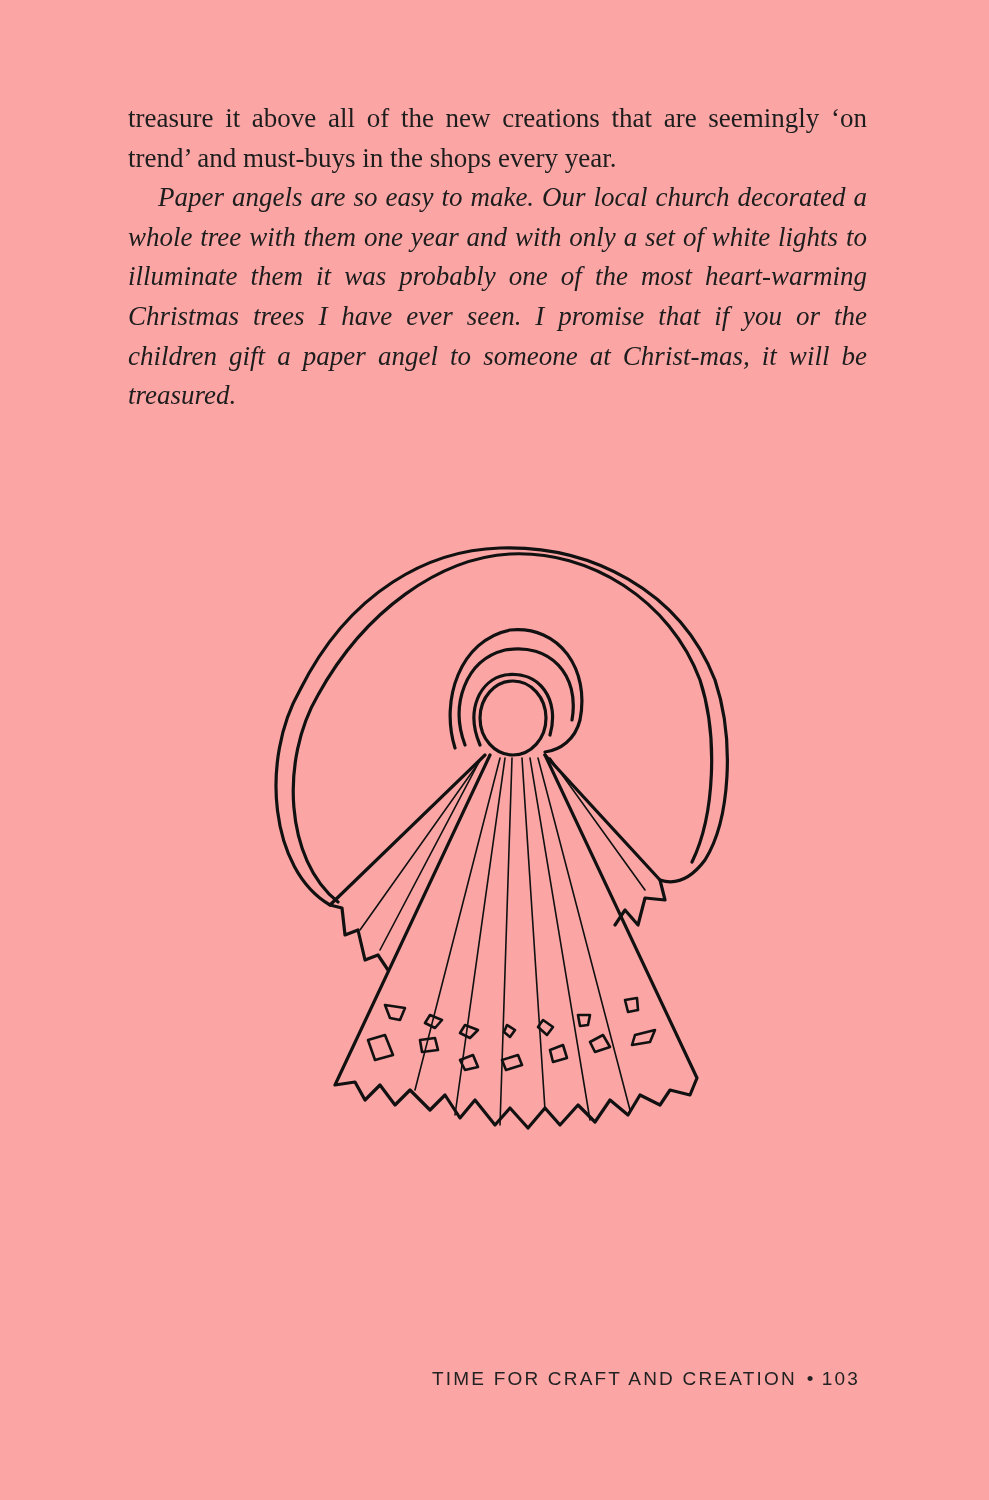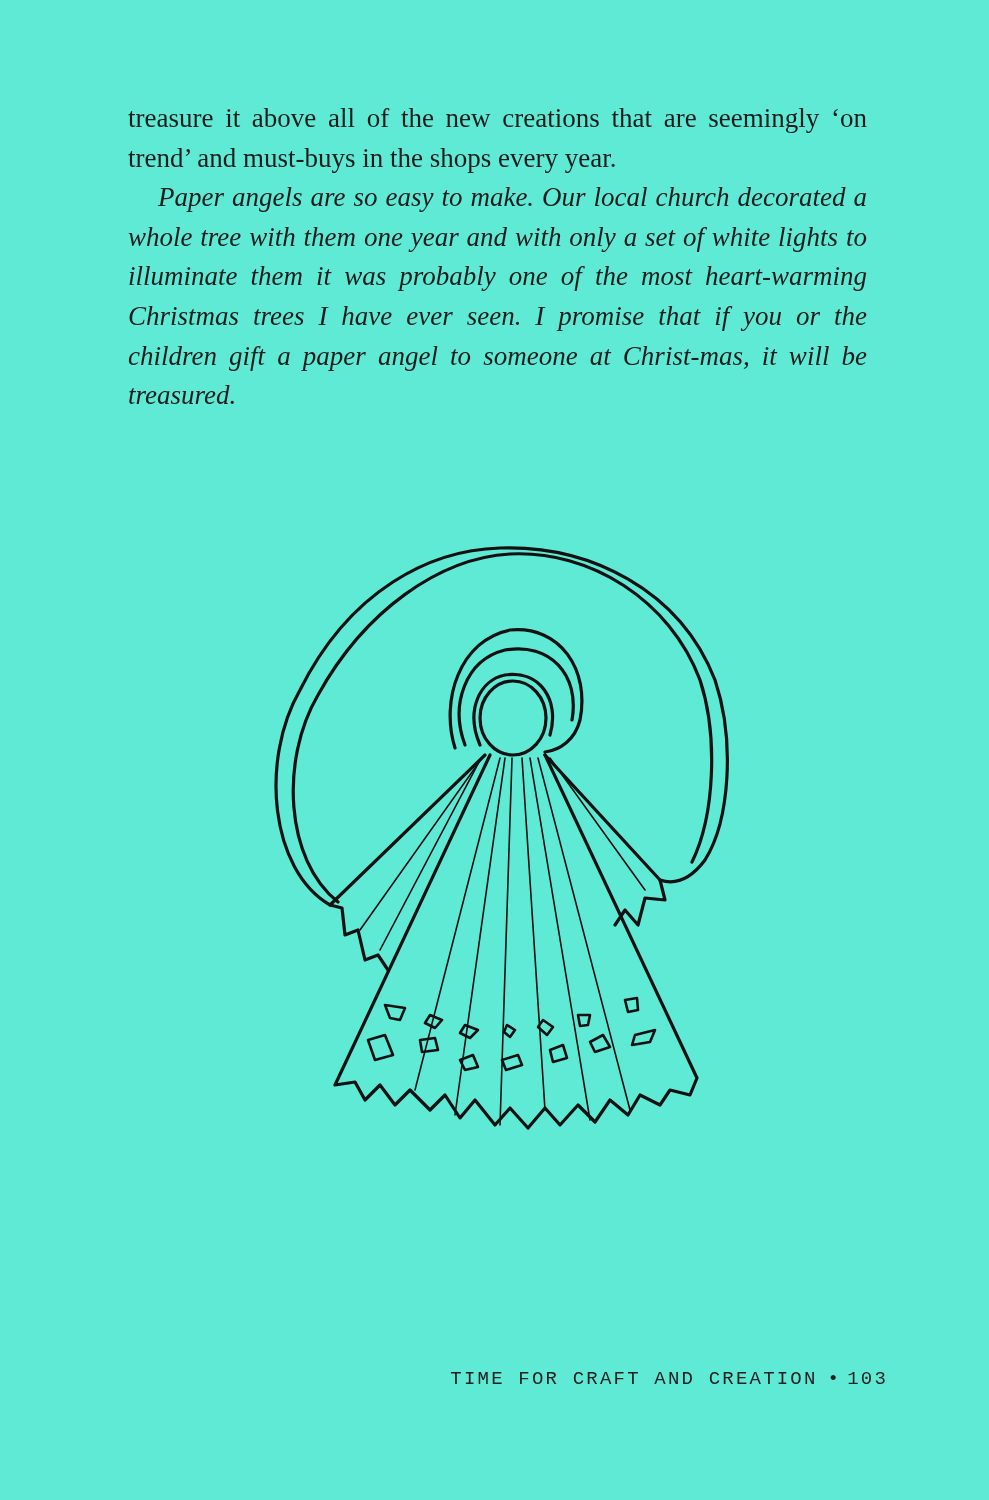--- a/index.html
+++ b/index.html
@@ -1,31 +1,31 @@
 <!DOCTYPE html>
 <html><head>
   <meta charset="utf-8">
   <style>
     html, body { margin: 0; padding: 0; background: #ffffff; }
     body { width: 989px; height: 1500px; position: relative; overflow: hidden; }
-    .page { position: absolute; left: 0; top: 0; width: 989px; height: 1500px; background: #5eead4; }
+    .page { position: absolute; left: 0; top: 0; width: 989px; height: 1500px; background: #fca5a5; }
     .body-text {
       position: absolute; left: 128px; top: 99px; width: 739px;
       font-family: "Liberation Serif", "DejaVu Serif", serif;
       font-size: 27px; line-height: 39.6px; color: #1d1d1d;
       text-align: justify;
     }
     .body-text p { margin: 0; }
     .body-text p.indent { text-indent: 30px; font-style: italic; }
     .illustration { position: absolute; left: 260px; top: 530px; width: 480px; height: 620px; }
     .footer {
-      position: absolute; left: 448px; top: 1368px; width: 440px;
-      font-family: Liberation Mono, monospace;
+      position: absolute; left: 426px; top: 1368px; width: 440px;
+      font-family: Liberation Sans, sans-serif;
       font-size: 19px; letter-spacing: 2.2px; color: #222; white-space: nowrap;
-      text-align: right;
+      text-align: center;
     }
     .footer .sep { padding: 0 6px 0 10px; }
   </style>
 </head>
 <body>
 
 <div class="page">
   <div class="body-text">
     <p>treasure it above all of the new creations that are seemingly ‘on trend’ and must-buys in the shops every year.</p>
     <p class="indent">Paper angels are so easy to make. Our local church decorated a whole tree with them one year and with only a set of white lights to illuminate them it was probably one of the most heart-warming Christmas trees I have ever seen. I promise that if you or the children gift a paper angel to someone at Christ-mas, it will be treasured.</p>

